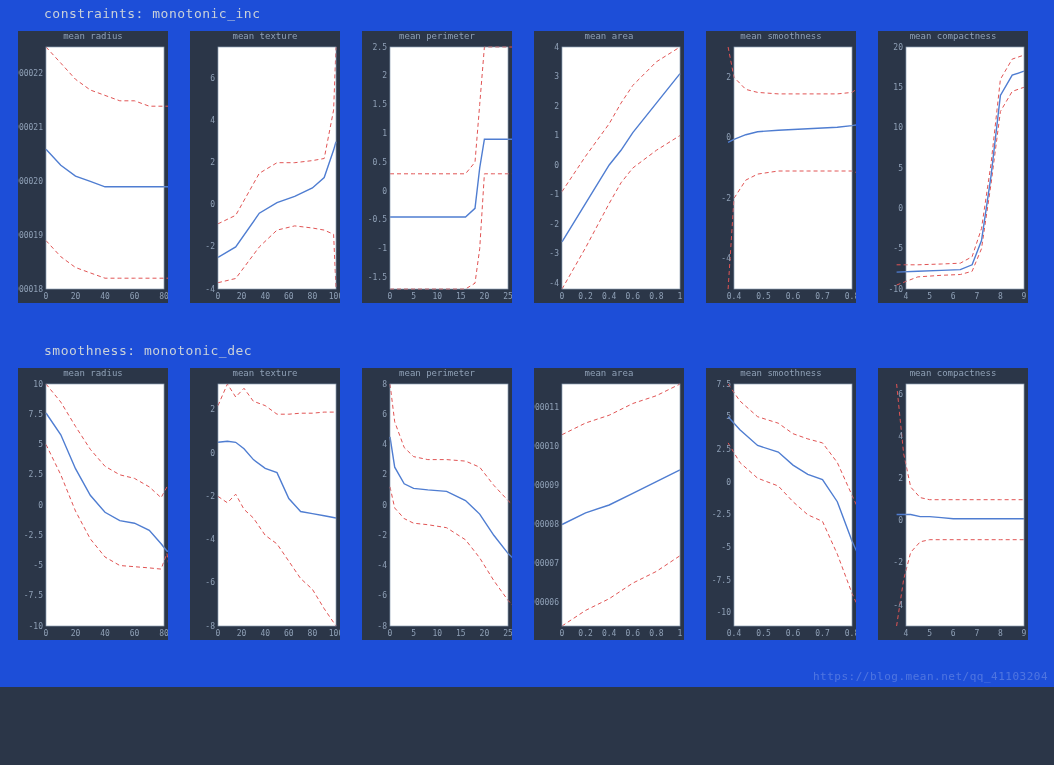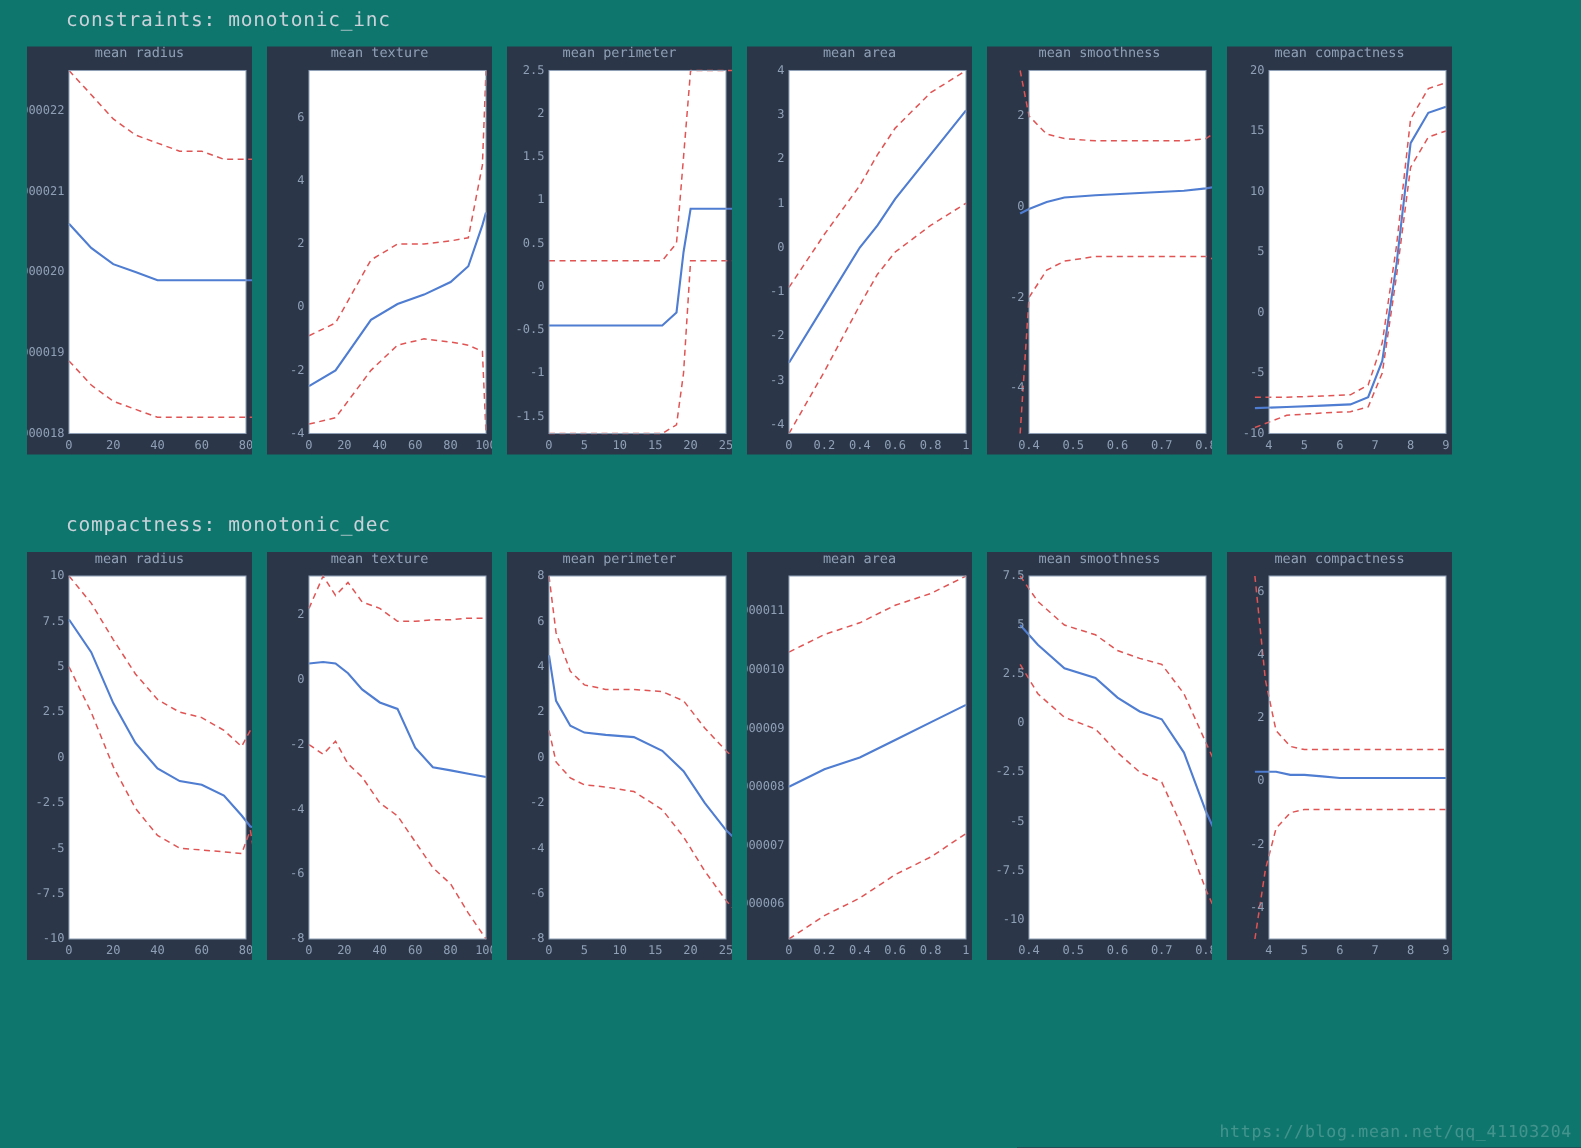--- a/index.html
+++ b/index.html
@@ -1,18 +1,18 @@
 <!DOCTYPE html>
 <html><head>
 <meta charset="utf-8">
 <style>
   html,body{margin:0;padding:0;background:#2b3648;color:#c9d1d9;font-family:monospace;font-size:13px}
-  .page{width:1054px;height:765px;background:#0f766e;position:relative;overflow:hidden}
+  .page{width:1054px;height:687px;background:#1d4ed8;position:relative;overflow:hidden}
   .section-label{padding:6px 0 0 44px;letter-spacing:.5px}
-  .row{display:flex;gap:10px;padding:10px 18px 0 18px}
+  .row{display:flex;gap:22px;padding:10px 18px 0 18px}
   .panel{background:#2b3648;display:flex;flex-direction:column;align-items:center}
   .panel .title{font-size:9px;color:#8fa0b6;margin-bottom:2px}
   .panel svg{display:block}
   .xaxis{font-size:8px;fill:#8fa0b6}
   .yaxis{font-size:8px;fill:#8fa0b6}
   .plotbg{fill:#ffffff}
   .blue{stroke:#4f7dd1;stroke-width:1.4;fill:none}
   .red{stroke:#e15454;stroke-width:1;stroke-dasharray:4 3;fill:none}
   .frame{stroke:#8fa0b6;stroke-width:.7;fill:none}
   .watermark{position:absolute;right:6px;bottom:4px;font-size:11px;color:rgba(255,255,255,.22);letter-spacing:.5px}
@@ -157,21 +157,21 @@
             <text class="xaxis" x="122.4" y="256" text-anchor="middle">8</text>
             <text class="xaxis" x="146.0" y="256" text-anchor="middle">9</text>
     </svg>
   </div>
       </div>
 </div>
 
 <div style="height:34px"></div>
 
 <div>
-  <div class="section-label">compactness: monotonic_dec</div>
+  <div class="section-label">smoothness: monotonic_dec</div>
   <div class="row" id="row-1">
   <div class="panel">
     <div class="title">mean radius</div>
     <svg width="150" height="260">
       <rect class="plotbg" x="28" y="4" width="118" height="242"></rect>
       <path class="red" d="M28.0 64.5 L42.8 94.8 L57.5 131.1 L72.3 158.9 L87.0 177.0 L101.8 185.5 L116.5 186.7 L131.3 187.9 L143.1 189.1 L148.9 173.4 L160.8 246.0 "></path>
             <path class="blue" d="M28.0 33.0 L42.8 54.8 L57.5 88.7 L72.3 115.3 L87.0 132.3 L101.8 140.7 L116.5 143.2 L131.3 150.4 L143.1 163.7 L148.9 171.0 L160.8 173.4 "></path>
             <path class="red" d="M28.0 4.0 L42.8 22.1 L57.5 46.4 L72.3 69.3 L87.0 86.3 L101.8 94.8 L116.5 98.4 L131.3 106.9 L143.1 117.7 L148.9 106.9 L160.8 97.2 "></path>
       <rect class="frame" x="28" y="4" width="118" height="242"></rect>
       <text class="yaxis" x="25" y="246.0" text-anchor="end" dominant-baseline="middle">-10</text>

